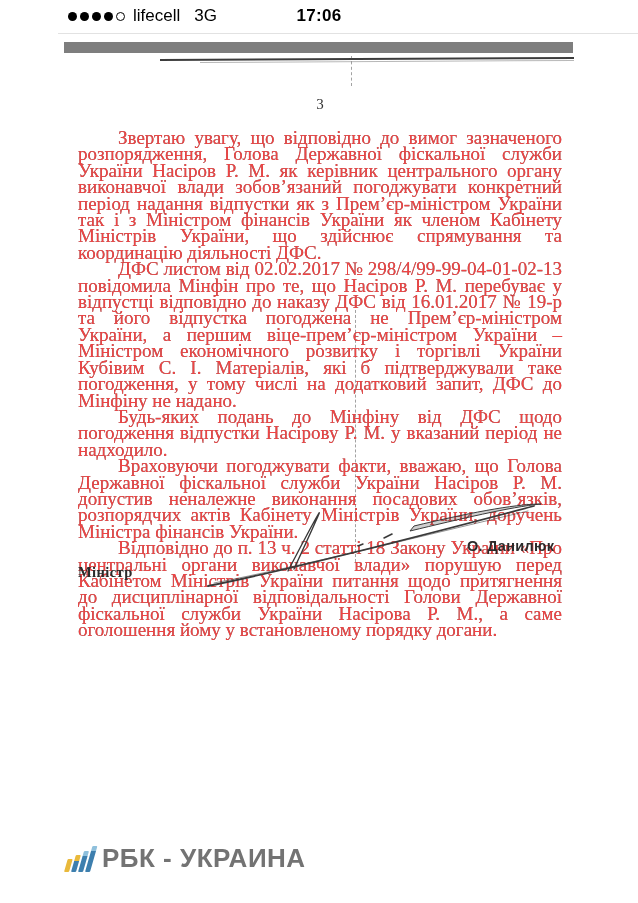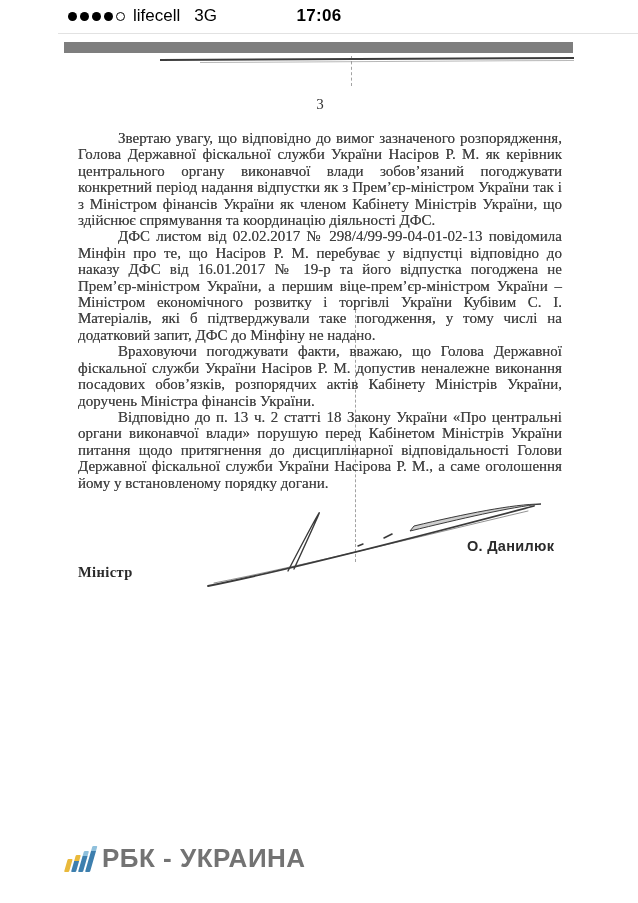--- a/index.html
+++ b/index.html
@@ -47,22 +47,22 @@
     position:absolute; top:0; left:0; width:638px;
     font-family:"Liberation Serif", serif;
     color:#222;
   }
   .page-number {
     position:absolute; top:96px; left:78px; width:484px;
     text-align:center; font-size:15px; color:#333;
   }
   .doc-body {
     position:absolute; top:130px; left:78px; width:484px;
-    font-size:15px; line-height:16.4px; text-align:justify;
-    color:#404040; text-shadow:0 0 .5px rgba(30,30,30,.65);
+    font-size:19px; line-height:16.4px; text-align:justify;
+    color:#ef4444; text-shadow:0 0 .5px rgba(30,30,30,.65);
   }
   .doc-body p { text-indent:40px; }
 
   .crease { position:absolute; border-left:1.5px dashed rgba(70,70,70,.5); width:0; }
   .crease.top  { left:351px; top:56px;  height:30px; }
   .crease.main { left:355px; top:300px; height:262px; }
 
   .signature-wrap { position:absolute; left:198px; top:494px; width:352px; height:104px; }
   .signoff-role {
     position:absolute; left:78px; top:524px; font-family:"Liberation Serif", serif;
@@ -116,20 +116,21 @@
 
   <div class="doc">
     <div class="crease top"></div>
     <div class="crease main"></div>
 
     <div class="page-number">3</div>
 
     <div class="doc-body">
       <p>Звертаю увагу, що відповідно до вимог зазначеного розпорядження, Голова Державної фіскальної служби України Насіров Р. М. як керівник центрального органу виконавчої влади зобов’язаний погоджувати конкретний період надання відпустки як з Прем’єр-міністром України так і з Міністром фінансів України як членом Кабінету Міністрів України, що здійснює спрямування та координацію діяльності ДФС.</p>
       <p>ДФС листом від 02.02.2017 № 298/4/99-99-04-01-02-13 повідомила Мінфін про те, що Насіров Р. М. перебуває у відпустці відповідно до наказу ДФС від 16.01.2017 № 19-р та його відпустка погоджена не Прем’єр-міністром України, а першим віце-прем’єр-міністром України – Міністром економічного розвитку і торгівлі України Кубівим С. І. Матеріалів, які б підтверджували таке погодження, у тому числі на додатковий запит, ДФС до Мінфіну не надано.</p>
+      <p>Будь-яких подань до Мінфіну від ДФС щодо погодження відпустки Насірову Р. М. у вказаний період не надходило.</p>
       <p>Враховуючи погоджувати факти, вважаю, що Голова Державної фіскальної служби України Насіров Р. М. допустив неналежне виконання посадових обов’язків, розпорядчих актів Кабінету Міністрів України, доручень Міністра фінансів України.</p>
       <p>Відповідно до п. 13 ч. 2 статті 18 Закону України «Про центральні органи виконавчої влади» порушую перед Кабінетом Міністрів України питання щодо притягнення до дисциплінарної відповідальності Голови Державної фіскальної служби України Насірова Р. М., а саме оголошення йому у встановленому порядку догани.</p>
     </div>
 
     <div class="signature-wrap">
       <svg width="352" height="104" viewBox="0 0 352 104" fill="none" xmlns="http://www.w3.org/2000/svg">
         <path d="M10 92 C 90 76, 215 44, 336 12" stroke="#3a3a3a" stroke-width="1.8" fill="none" stroke-linecap="round"></path>
         <path d="M16 89 C 104 72, 232 40, 330 17" stroke="#3a3a3a" stroke-width="1" fill="none" opacity="0.55" stroke-linecap="round"></path>
         <path d="M90 77 C 104 50, 118 24, 121 19 C 123 16, 113 38, 96 75" stroke="#3a3a3a" stroke-width="1.4" fill="none" stroke-linecap="round"></path>
         <path d="M212 37 C 262 25, 312 13, 343 10 C 316 10, 266 20, 216 32 Z" stroke="#3a3a3a" stroke-width="1" fill="rgba(58,58,58,.25)"></path>

